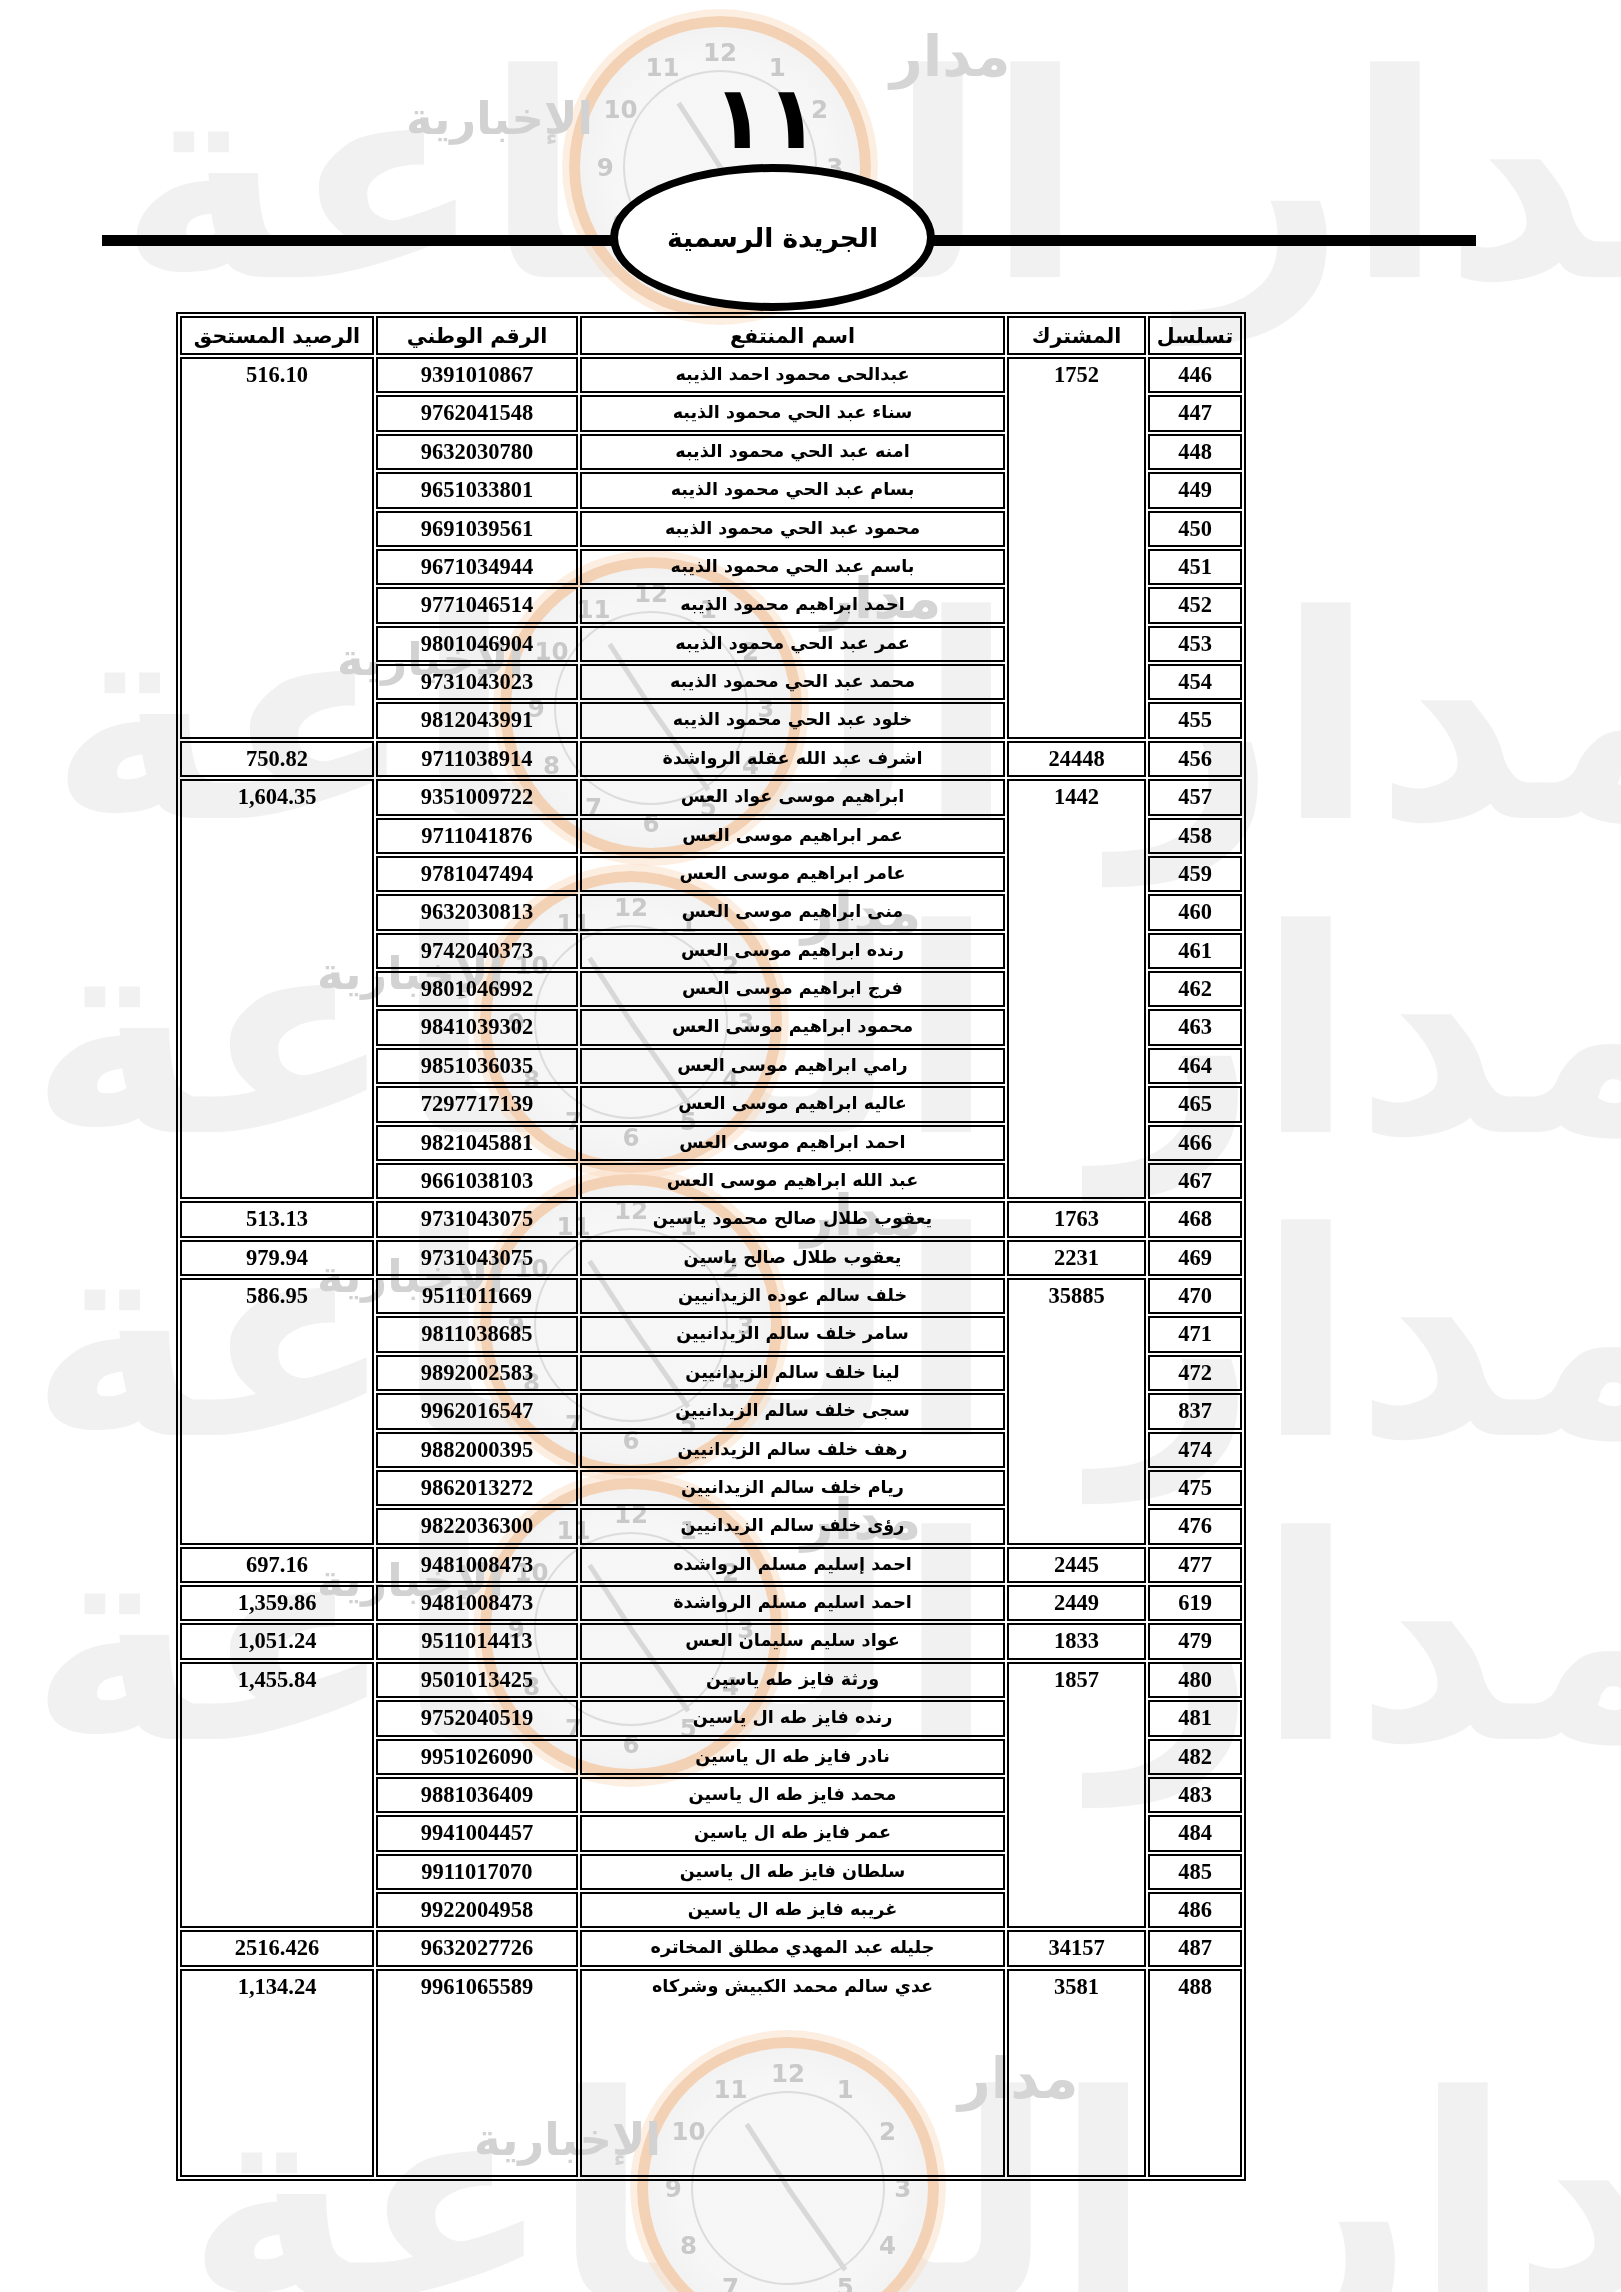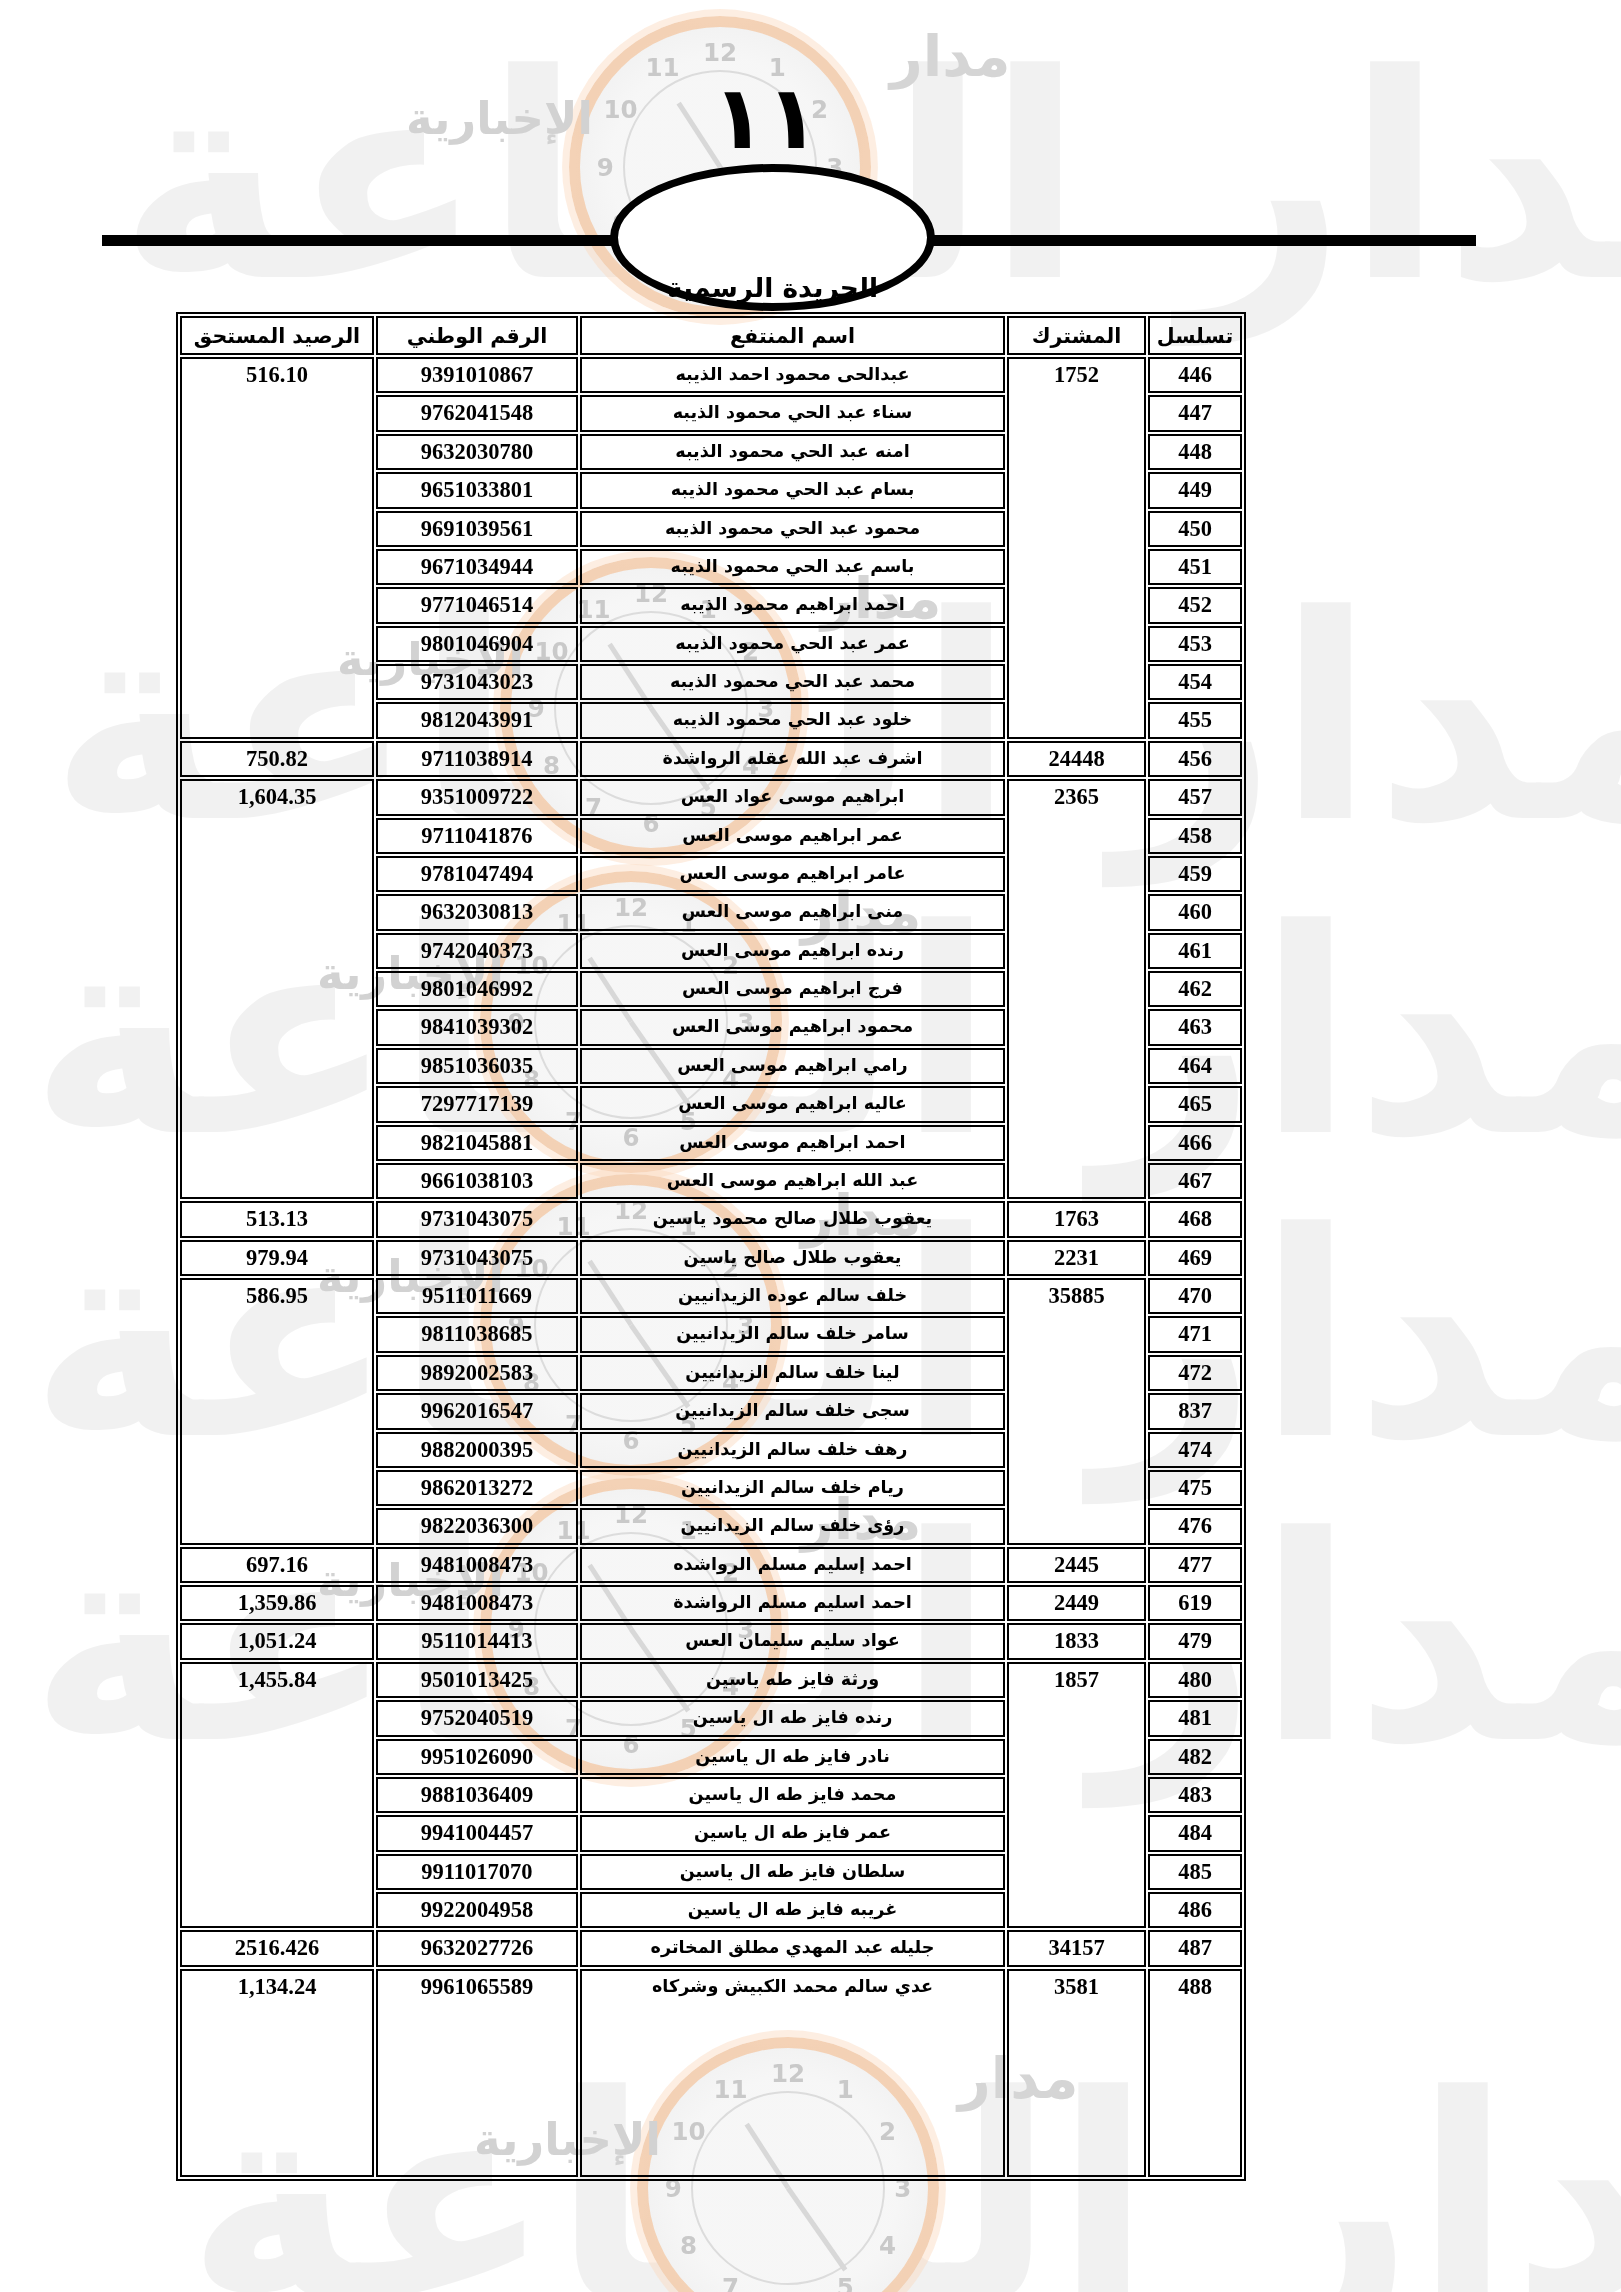--- a/index.html
+++ b/index.html
@@ -40,21 +40,21 @@
 
   
   .page-number {
     position:absolute; left:712px; top:74px; z-index:2;
     font-size:88px; font-weight:bold; line-height:1;
   }
   .rule { position:absolute; left:102px; top:235px; width:1374px; height:10.8px; background:#000; z-index:1; }
   .banner {
     position:absolute; left:610px; top:164px; width:325px; height:147px;
     border:8.8px solid #000; border-radius:50%; background:#fff; z-index:2;
-    box-sizing:border-box; display:flex; align-items:flex-end; justify-content:center;
+    box-sizing:border-box; display:flex; align-items:center; justify-content:center;
   }
   .banner span { font-size:26.5px; font-weight:bold; }
 
   
   table.gazette {
     position:absolute; left:176px; top:312px; width:1070px; z-index:3;
     border-collapse:separate; border-spacing:2px; table-layout:fixed;
     border:2px solid #000; background:transparent;
   }
   .gazette th, .gazette td {
@@ -287,21 +287,21 @@
         </tr>
         <tr>
           <td class="serial">456</td>
           <td class="subscriber">24448</td>
           <td class="name">اشرف عبد الله عقله الرواشدة</td>
           <td class="national">9711038914</td>
           <td class="balance">750.82</td>
         </tr>
         <tr>
           <td class="serial">457</td>
-          <td class="subscriber" rowspan="11">2365</td>
+          <td class="subscriber" rowspan="11">1442</td>
           <td class="name">ابراهيم موسى عواد العس</td>
           <td class="national">9351009722</td>
           <td class="balance" rowspan="11">1,604.35</td>
         </tr>
         <tr>
           <td class="serial">458</td>
           <td class="name">عمر ابراهيم موسى العس</td>
           <td class="national">9711041876</td>
         </tr>
         <tr>

